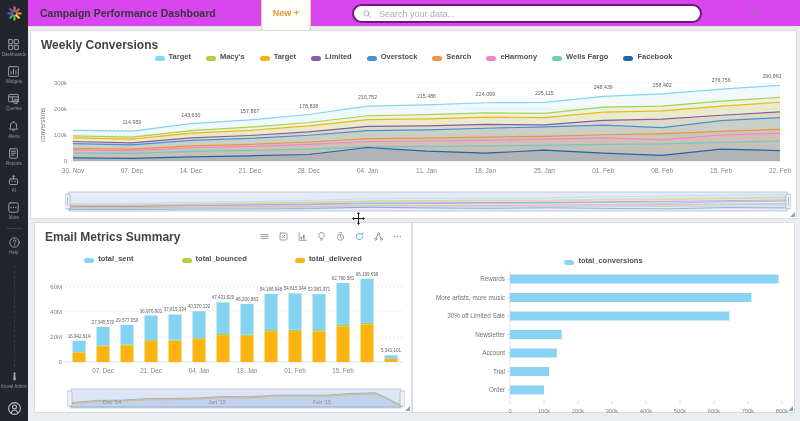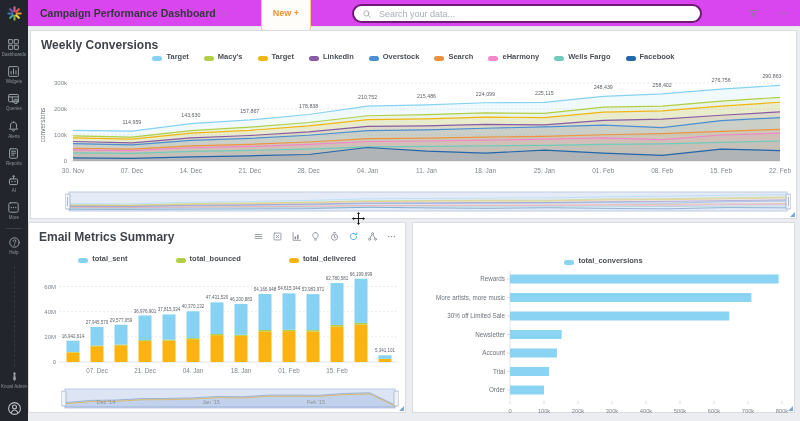--- a/index.html
+++ b/index.html
@@ -30,21 +30,21 @@
     border-radius:10px;background:#fff;display:flex;align-items:center;padding:0 8px;gap:5px;color:#9aa0a8;}
   .search input{border:none;outline:none;font-size:9px;color:#555;flex:1;background:transparent;
     font-family:"Liberation Sans",sans-serif;}
   .search input::placeholder{color:#a9afb7;}
   .tb-icons{margin-left:auto;display:flex;gap:17px;color:#7d848c;align-items:center;}
   .tb-icons span{cursor:pointer;line-height:0;}
 
   
   .panel{position:absolute;background:#fff;border:1px solid #d9dde1;}
   #panel-weekly{left:30px;top:30px;width:767px;height:189px;}
-  #panel-email{left:28px;top:222px;width:378px;height:191px;}
+  #panel-email{left:34px;top:222px;width:378px;height:191px;}
   #panel-top{left:412px;top:222px;width:383px;height:191px;}
   .ptitle{position:absolute;left:10px;top:7px;font-size:12px;font-weight:bold;color:#3f444b;}
   .legend{position:absolute;left:0;right:0;display:flex;justify-content:center;gap:15px;align-items:center;}
   #weekly-legend{top:21px;}
   #email-legend{top:31px;gap:48px;}
   #top-legend{top:33px;}
   .li{display:flex;align-items:flex-end;gap:4px;font-size:7.5px;font-weight:bold;color:#4a4f55;cursor:pointer;}
   .li i{width:10px;height:5px;border-radius:3px;display:inline-block;}
   #wsvg{position:absolute;left:4px;top:36px;}
   #wnav{position:absolute;left:34px;top:160px;cursor:ew-resize;}
@@ -197,21 +197,21 @@
       <span class="li">
         <i style="background:#b2ce45"></i>
         <span>Macy's</span>
       </span>
       <span class="li">
         <i style="background:#f2b513"></i>
         <span>Target</span>
       </span>
       <span class="li">
         <i style="background:#8a5ba5"></i>
-        <span>LinkedIn</span>
+        <span>Limited</span>
       </span>
       <span class="li">
         <i style="background:#4a8fd3"></i>
         <span>Overstock</span>
       </span>
       <span class="li">
         <i style="background:#ef9340"></i>
         <span>Search</span>
       </span>
       <span class="li">

